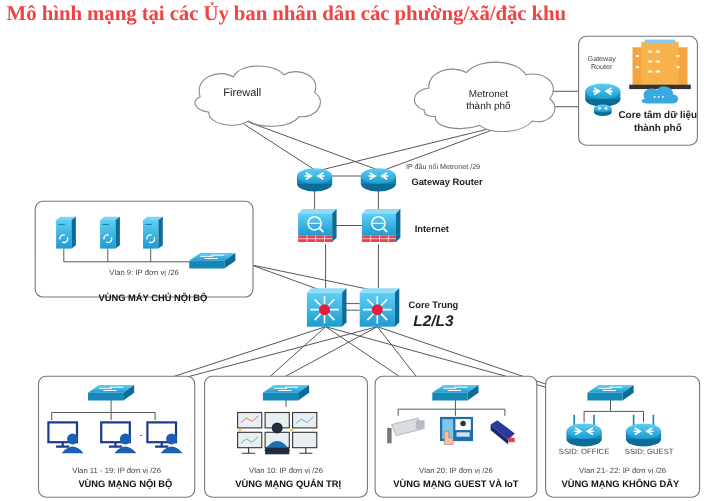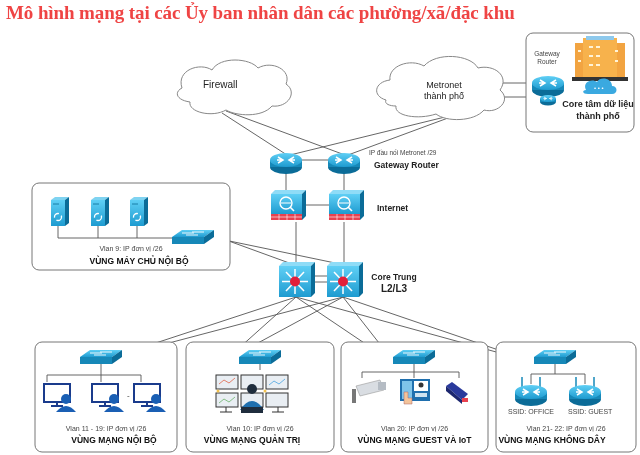--- a/index.html
+++ b/index.html
@@ -275,30 +275,30 @@
 
 <div class="lbl small" style="left:528px;top:50px;width:38px;font-size:6.5px;">Gateway</div>
 <div class="lbl small" style="left:528px;top:58px;width:38px;font-size:6.5px;">Router</div>
 <div class="lbl bold" style="left:560px;top:99px;width:76px;font-size:9px;">Core tâm dữ liệu</div>
 <div class="lbl bold" style="left:560px;top:111px;width:76px;font-size:9px;">thành phố</div>
 
 <div class="lbl small" style="left:369px;top:149px;font-size:6.5px;">IP đầu nối Metronet /29</div>
 <div class="lbl bold" style="left:374px;top:160px;font-size:8.5px;">Gateway Router</div>
 <div class="lbl bold" style="left:377px;top:203px;font-size:8.5px;">Internet</div>
 <div class="lbl bold" style="left:369px;top:272px;font-size:8.5px;width:50px;">Core Trung</div>
-<div class="lbl bold" style="left:369px;top:283px;font-size:10px;width:50px;">L2/L3</div>
+<div class="lbl bold" style="left:369px;top:283px;font-size:14px;width:50px;font-style:italic;">L2/L3</div>
 
 <div class="lbl small" style="left:32px;top:245px;width:198px;">Vlan 9: IP đơn vị /26</div>
-<div class="lbl zone-title" style="left:32px;top:256px;width:214px;">VÙNG MÁY CHỦ NỘI BỘ</div>
+<div class="lbl zone-title" style="left:32px;top:266px;width:214px;">VÙNG MÁY CHỦ NỘI BỘ</div>
 
 <div class="lbl small" style="left:35px;top:425px;width:142px;">Vlan 11 - 19: IP đơn vị /26</div>
 <div class="lbl zone-title" style="left:43px;top:435px;width:142px;">VÙNG MẠNG NỘI BỘ</div>
 
 <div class="lbl small" style="left:186px;top:425px;width:148px;">Vlan 10: IP đơn vị /26</div>
-<div class="lbl zone-title" style="left:188px;top:435px;width:128px;">VÙNG MẠNG QUẢN TRỊ</div>
+<div class="lbl zone-title" style="left:198px;top:435px;width:128px;">VÙNG MẠNG QUẢN TRỊ</div>
 
 <div class="lbl small" style="left:341px;top:425px;width:147px;">Vlan 20: IP đơn vị /26</div>
 <div class="lbl zone-title" style="left:341px;top:435px;width:147px;">VÙNG MẠNG GUEST VÀ IoT</div>
 
 <div class="lbl small" style="left:508px;top:408px;font-size:7px;">SSID: OFFICE</div>
 <div class="lbl small" style="left:568px;top:408px;font-size:7px;">SSID: GUEST</div>
 <div class="lbl small" style="left:496px;top:425px;width:140px;">Vlan 21- 22: IP đơn vị /26</div>
-<div class="lbl zone-title" style="left:484px;top:435px;width:136px;">VÙNG MẠNG KHÔNG DÂY</div>
+<div class="lbl zone-title" style="left:496px;top:435px;width:136px;">VÙNG MẠNG KHÔNG DÂY</div>
 
 </body></html>

